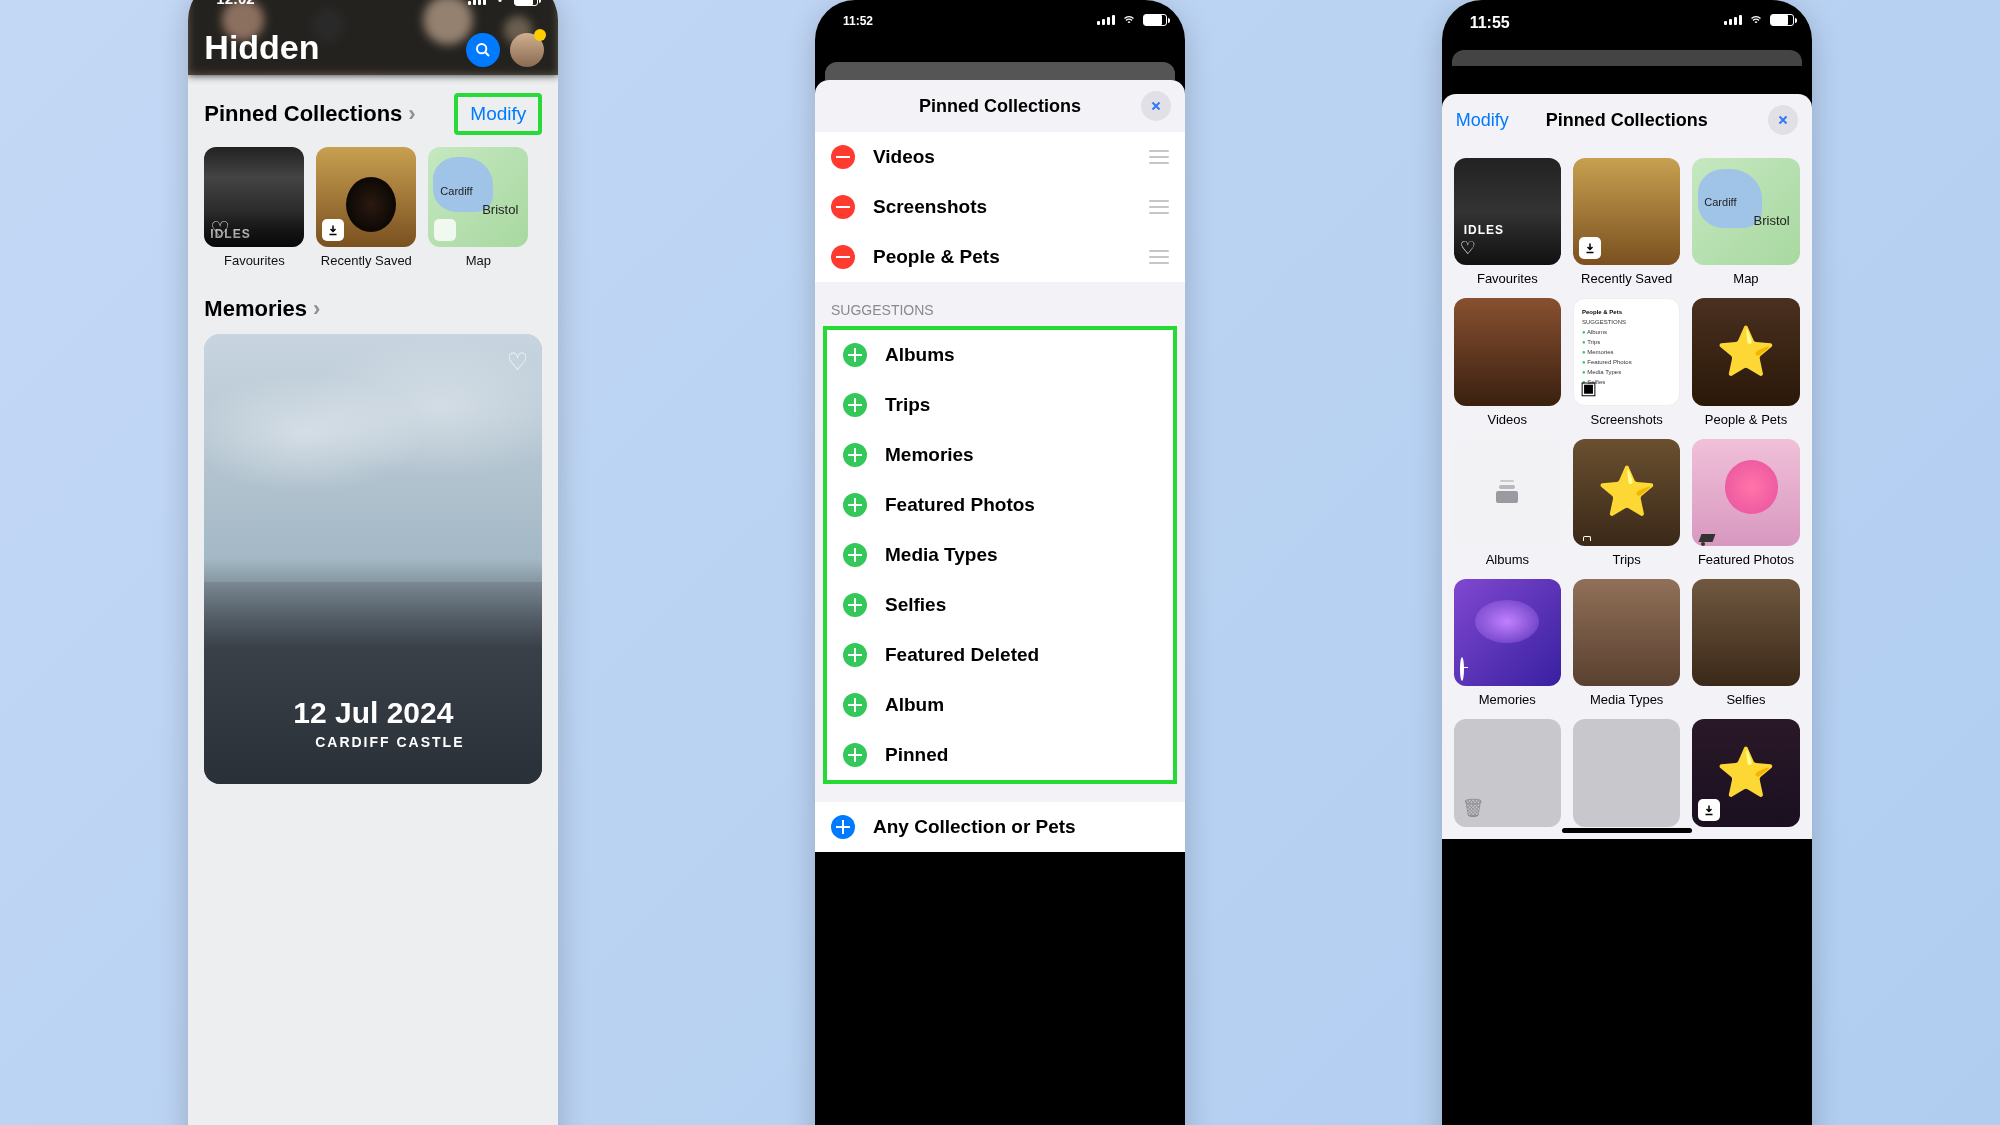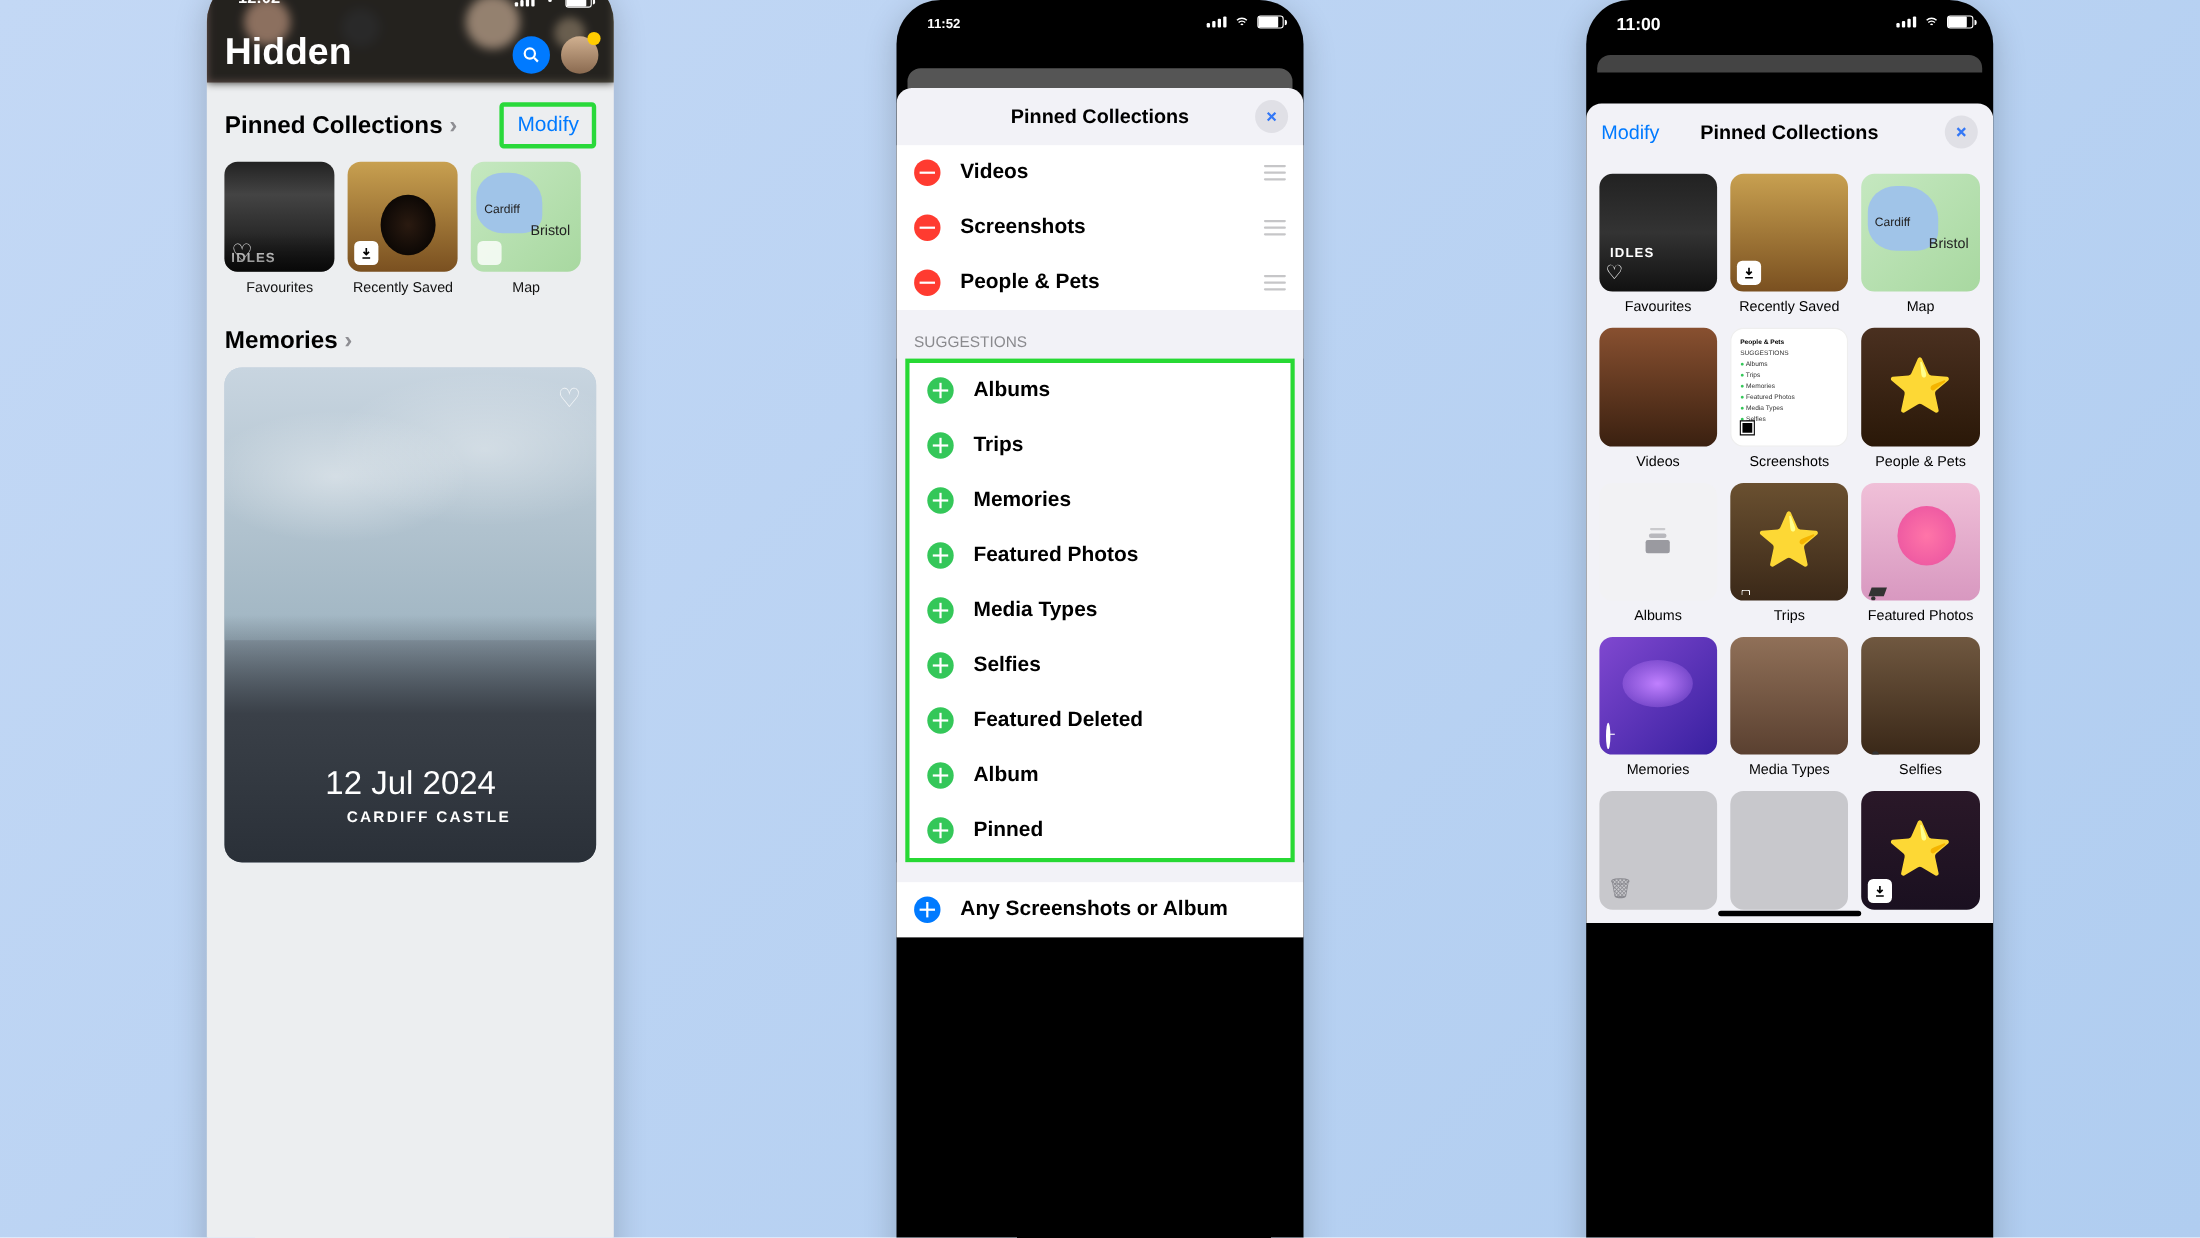--- a/index.html
+++ b/index.html
@@ -83,21 +83,21 @@
   .maplabel1{position:absolute;top:38px;left:12px;font-size:11px;color:#222;font-weight:500;}
   .maplabel2{position:absolute;top:55px;right:10px;font-size:13px;color:#222;font-weight:500;}
   .mapicon{position:absolute;bottom:6px;left:6px;width:22px;height:22px;background:#fffc;border-radius:5px;}
 
   .mem-section { margin-top: 28px; }
   .mem-card { width: 338px; height: 450px; border-radius: 16px; background: linear-gradient(#b8c8d8 0%,#a8bac8 40%,#7a8a95 70%,#4a5560 100%); position:relative; overflow:hidden; margin-top:12px;}
   .mem-card::before{content:"";position:absolute;top:0;left:0;right:0;height:55%;background:radial-gradient(120px 60px at 30% 40%,#fff6,transparent),radial-gradient(140px 70px at 70% 30%,#fff5,transparent),linear-gradient(#c8d5e0,#a0b5c2);}
   .mem-card::after{content:"";position:absolute;bottom:0;left:0;right:0;height:50%;background:linear-gradient(#0000 0%,#3a4048 40%,#2a3038 100%);}
   .mem-heart{position:absolute;top:14px;right:14px;color:#fffc;font-size:24px;z-index:5;}
   .mem-text{position:absolute;bottom:34px;left:0;right:0;text-align:center;color:#fff;z-index:5;}
-  .mem-date{font-size:30px;font-weight:400;}
+  .mem-date{font-size:30px;font-weight:700;}
   .mem-loc{font-size:14px;font-weight:700;letter-spacing:2px;margin-top:4px;margin-left:33px;}
 
   .home-ind { position:absolute; bottom:10px; left:50%; width:130px; height:5px; background:#000; border-radius:3px; transform:translateX(-50%);}
 
   
   .p2 { background:#000; }
   .p2 .sbar { height:50px; position:relative; color:#fff;}
   .p2 .time { position:absolute; top:14px; left:28px; font-size:12px; font-weight:600;}
   .p2 .status-right{ position:absolute; top:14px; right:18px; display:flex; gap:6px; align-items:center;}
   .p2 .sheet-stack{position:relative; margin-top:12px;}
@@ -368,31 +368,31 @@
               <span class="plus"></span>
               <span class="t">Pinned</span>
             </div>
         </div>
       </div>
 
       <div class="gap"></div>
       <div class="list">
         <div class="row">
           <span class="plus blue"></span>
-          <span class="t">Any Screenshots or Album</span>
+          <span class="t">Any Collection or Pets</span>
         </div>
       </div>
     </div>
   </div>
 
 </div>
 
 <div class="phone p3">
   <div class="sbar">
-    <div class="time">11:00</div>
+    <div class="time">11:55</div>
     <div class="status-right">
       <span class="sig-dots">
           <i></i>
           <i></i>
           <i></i>
           <i></i>
         </span>
       <svg width="16" height="12" viewBox="0 0 24 24" fill="none" stroke="#fff" stroke-width="2.5">
           <path d="M3 9c5-5 13-5 18 0M6 13c3.5-3.5 8.5-3.5 12 0M10 17c1.2-1.2 2.8-1.2 4 0"></path>
         </svg>

